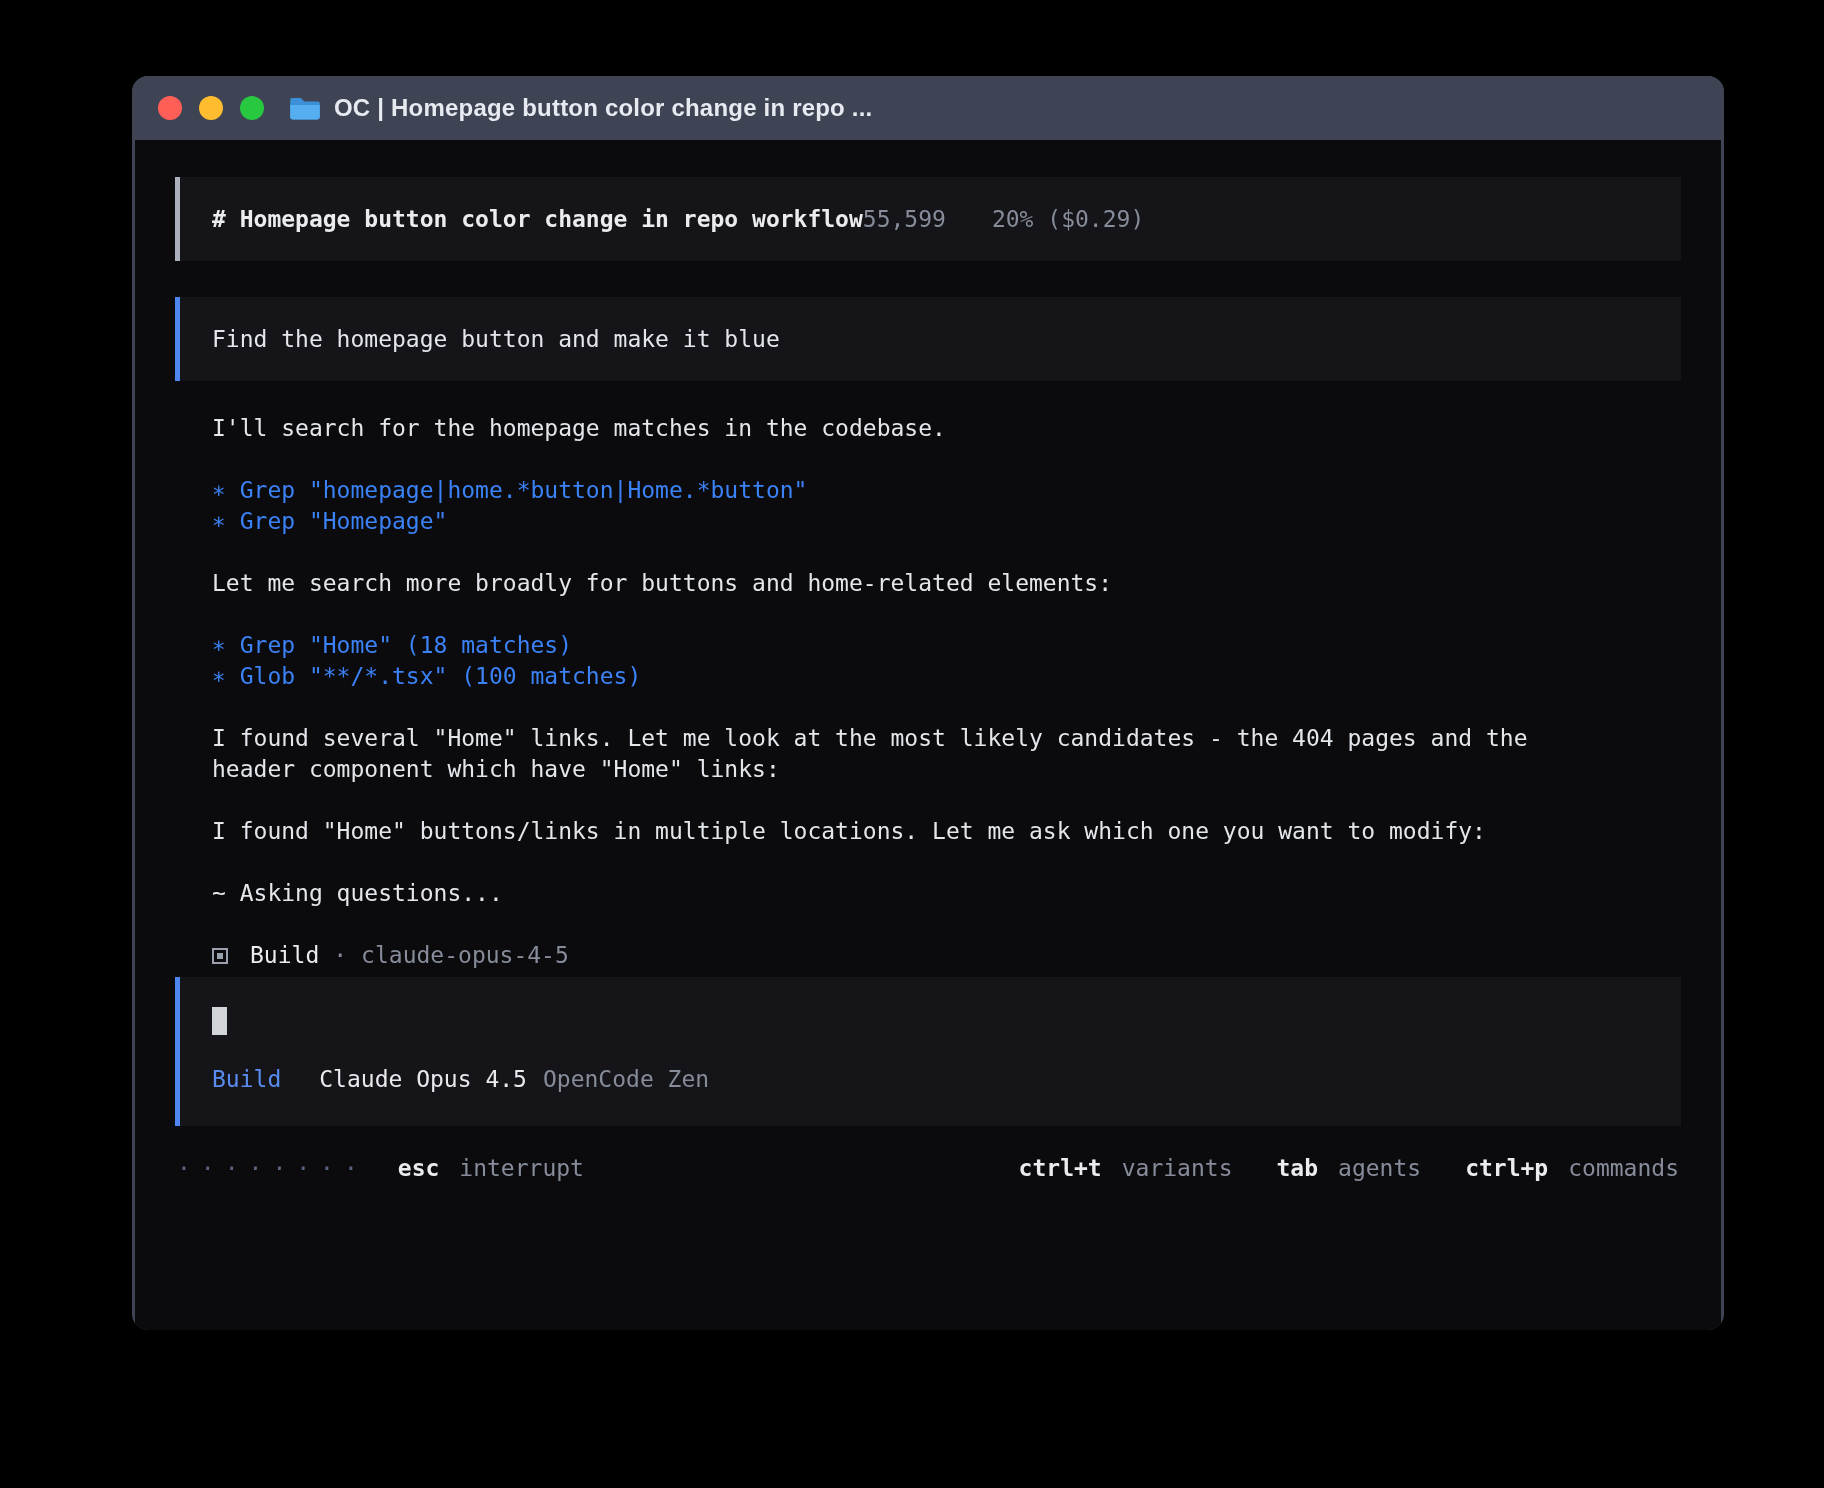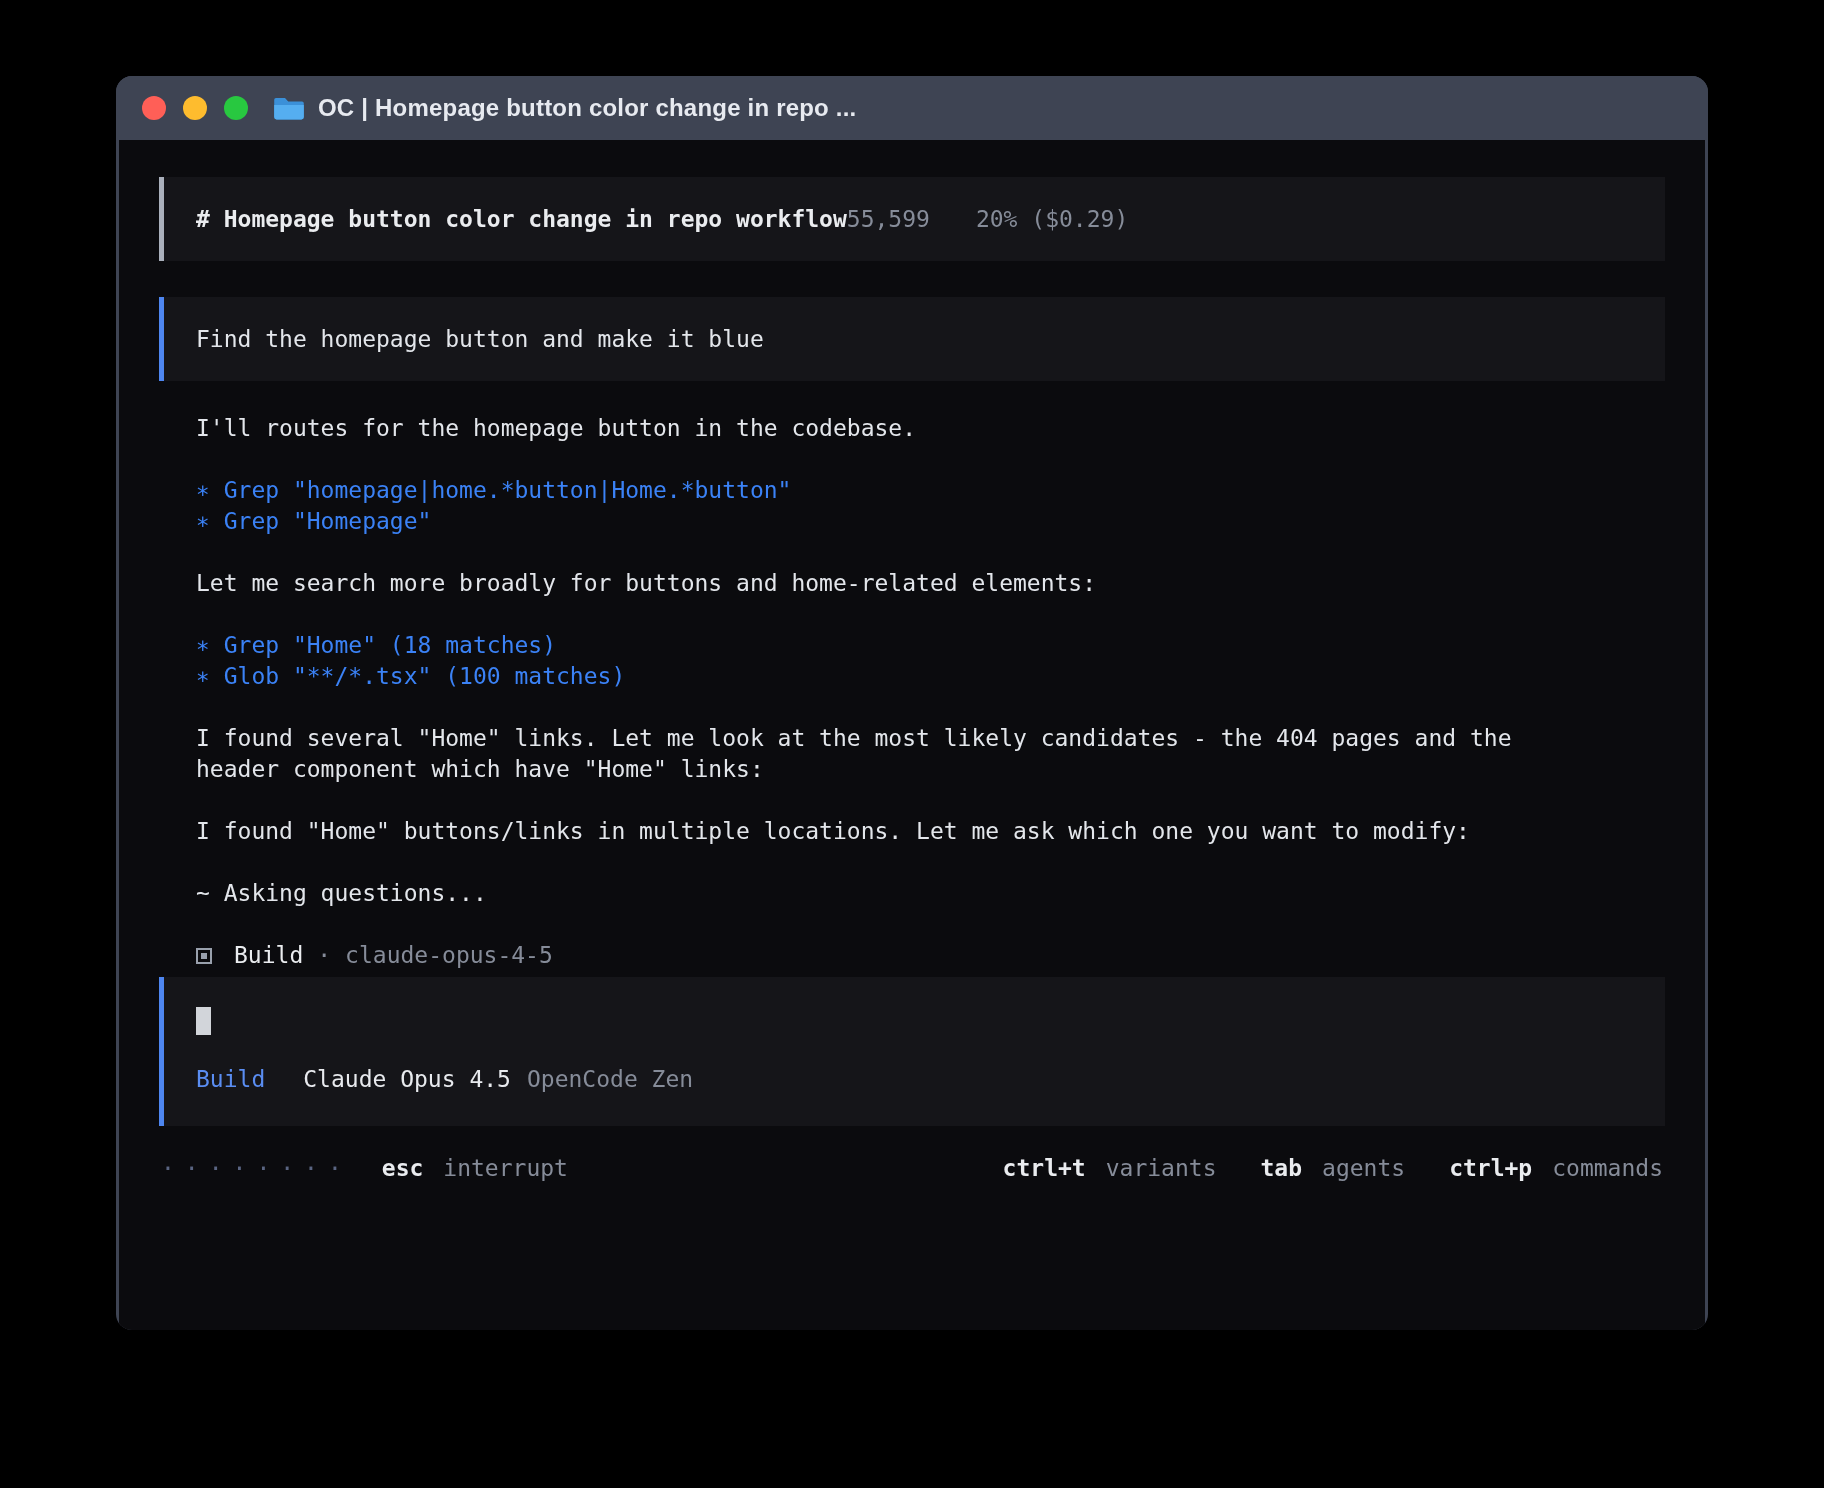--- a/index.html
+++ b/index.html
@@ -1,20 +1,20 @@
 <!DOCTYPE html>
 <html><head>
 <meta charset="utf-8">
 <style>
   * { margin:0; padding:0; box-sizing:border-box; }
   html,body { width:1824px; height:1488px; background:#000; overflow:hidden; }
   body { font-family:"DejaVu Sans Mono","Liberation Mono",monospace; }
 
   .window {
-    position:absolute; left:116px; top:76px; width:1592px; height:1254px;
+    position:absolute; left:132px; top:76px; width:1592px; height:1254px;
     background:#3e4453; border-radius:16px; overflow:hidden;
     display:flex; flex-direction:column;
     box-shadow:0 20px 60px rgba(0,0,0,.65);
   }
   .titlebar {
     height:64px; flex:0 0 auto; background:#3e4453;
     display:flex; align-items:center; padding:0 26px;
     font-family:"Liberation Sans","DejaVu Sans",sans-serif;
   }
   .lights { display:flex; gap:17px; margin-right:26px; }
@@ -110,21 +110,21 @@
         <span>20% ($0.29)</span>
       </span>
     </div>
 
     <div class="panel user-block">
       <span>Find the homepage button and make it blue</span>
     </div>
 
     <div class="transcript">
 
-      <div class="t-text">I'll routes for the homepage button in the codebase.</div>
+      <div class="t-text">I'll search for the homepage matches in the codebase.</div>
 
       <div class="t-tools">
         <div>∗ Grep "homepage|home.*button|Home.*button"</div>
         <div>∗ Grep "Homepage"</div>
       </div>
 
       <div class="t-text">Let me search more broadly for buttons and home-related elements:</div>
 
       <div class="t-tools">
         <div>∗ Grep "Home" (18 matches)</div>

